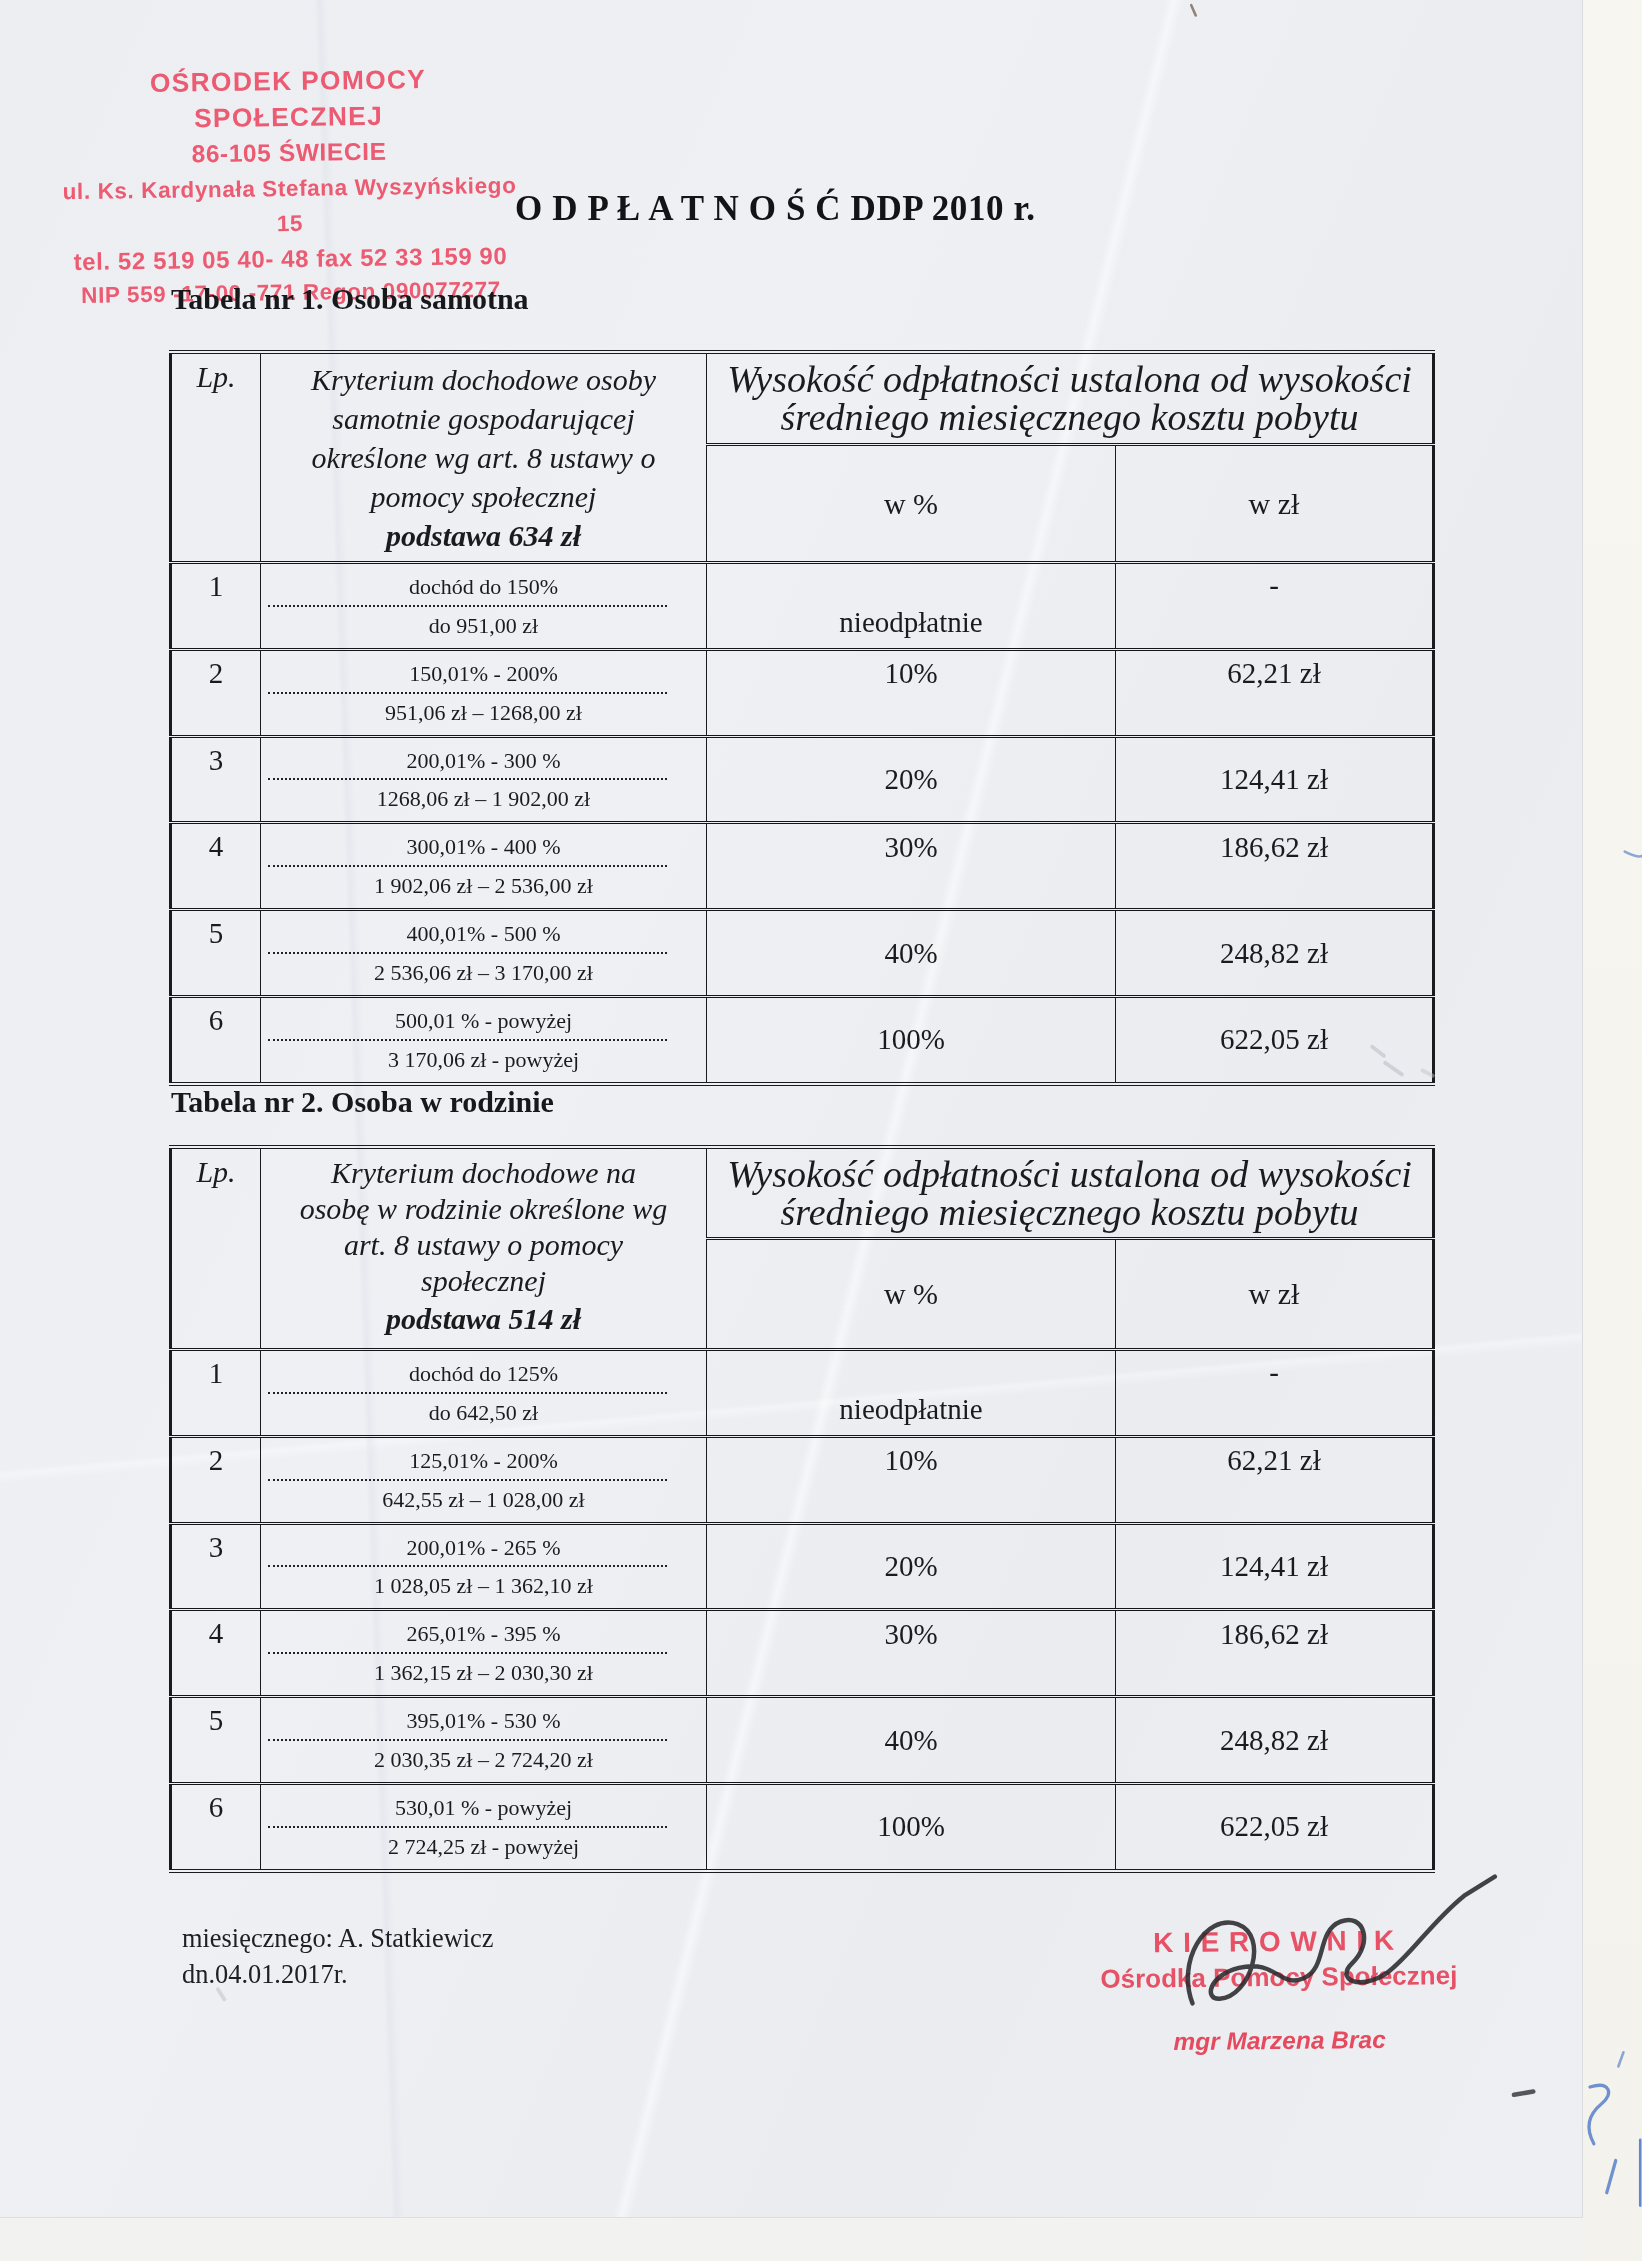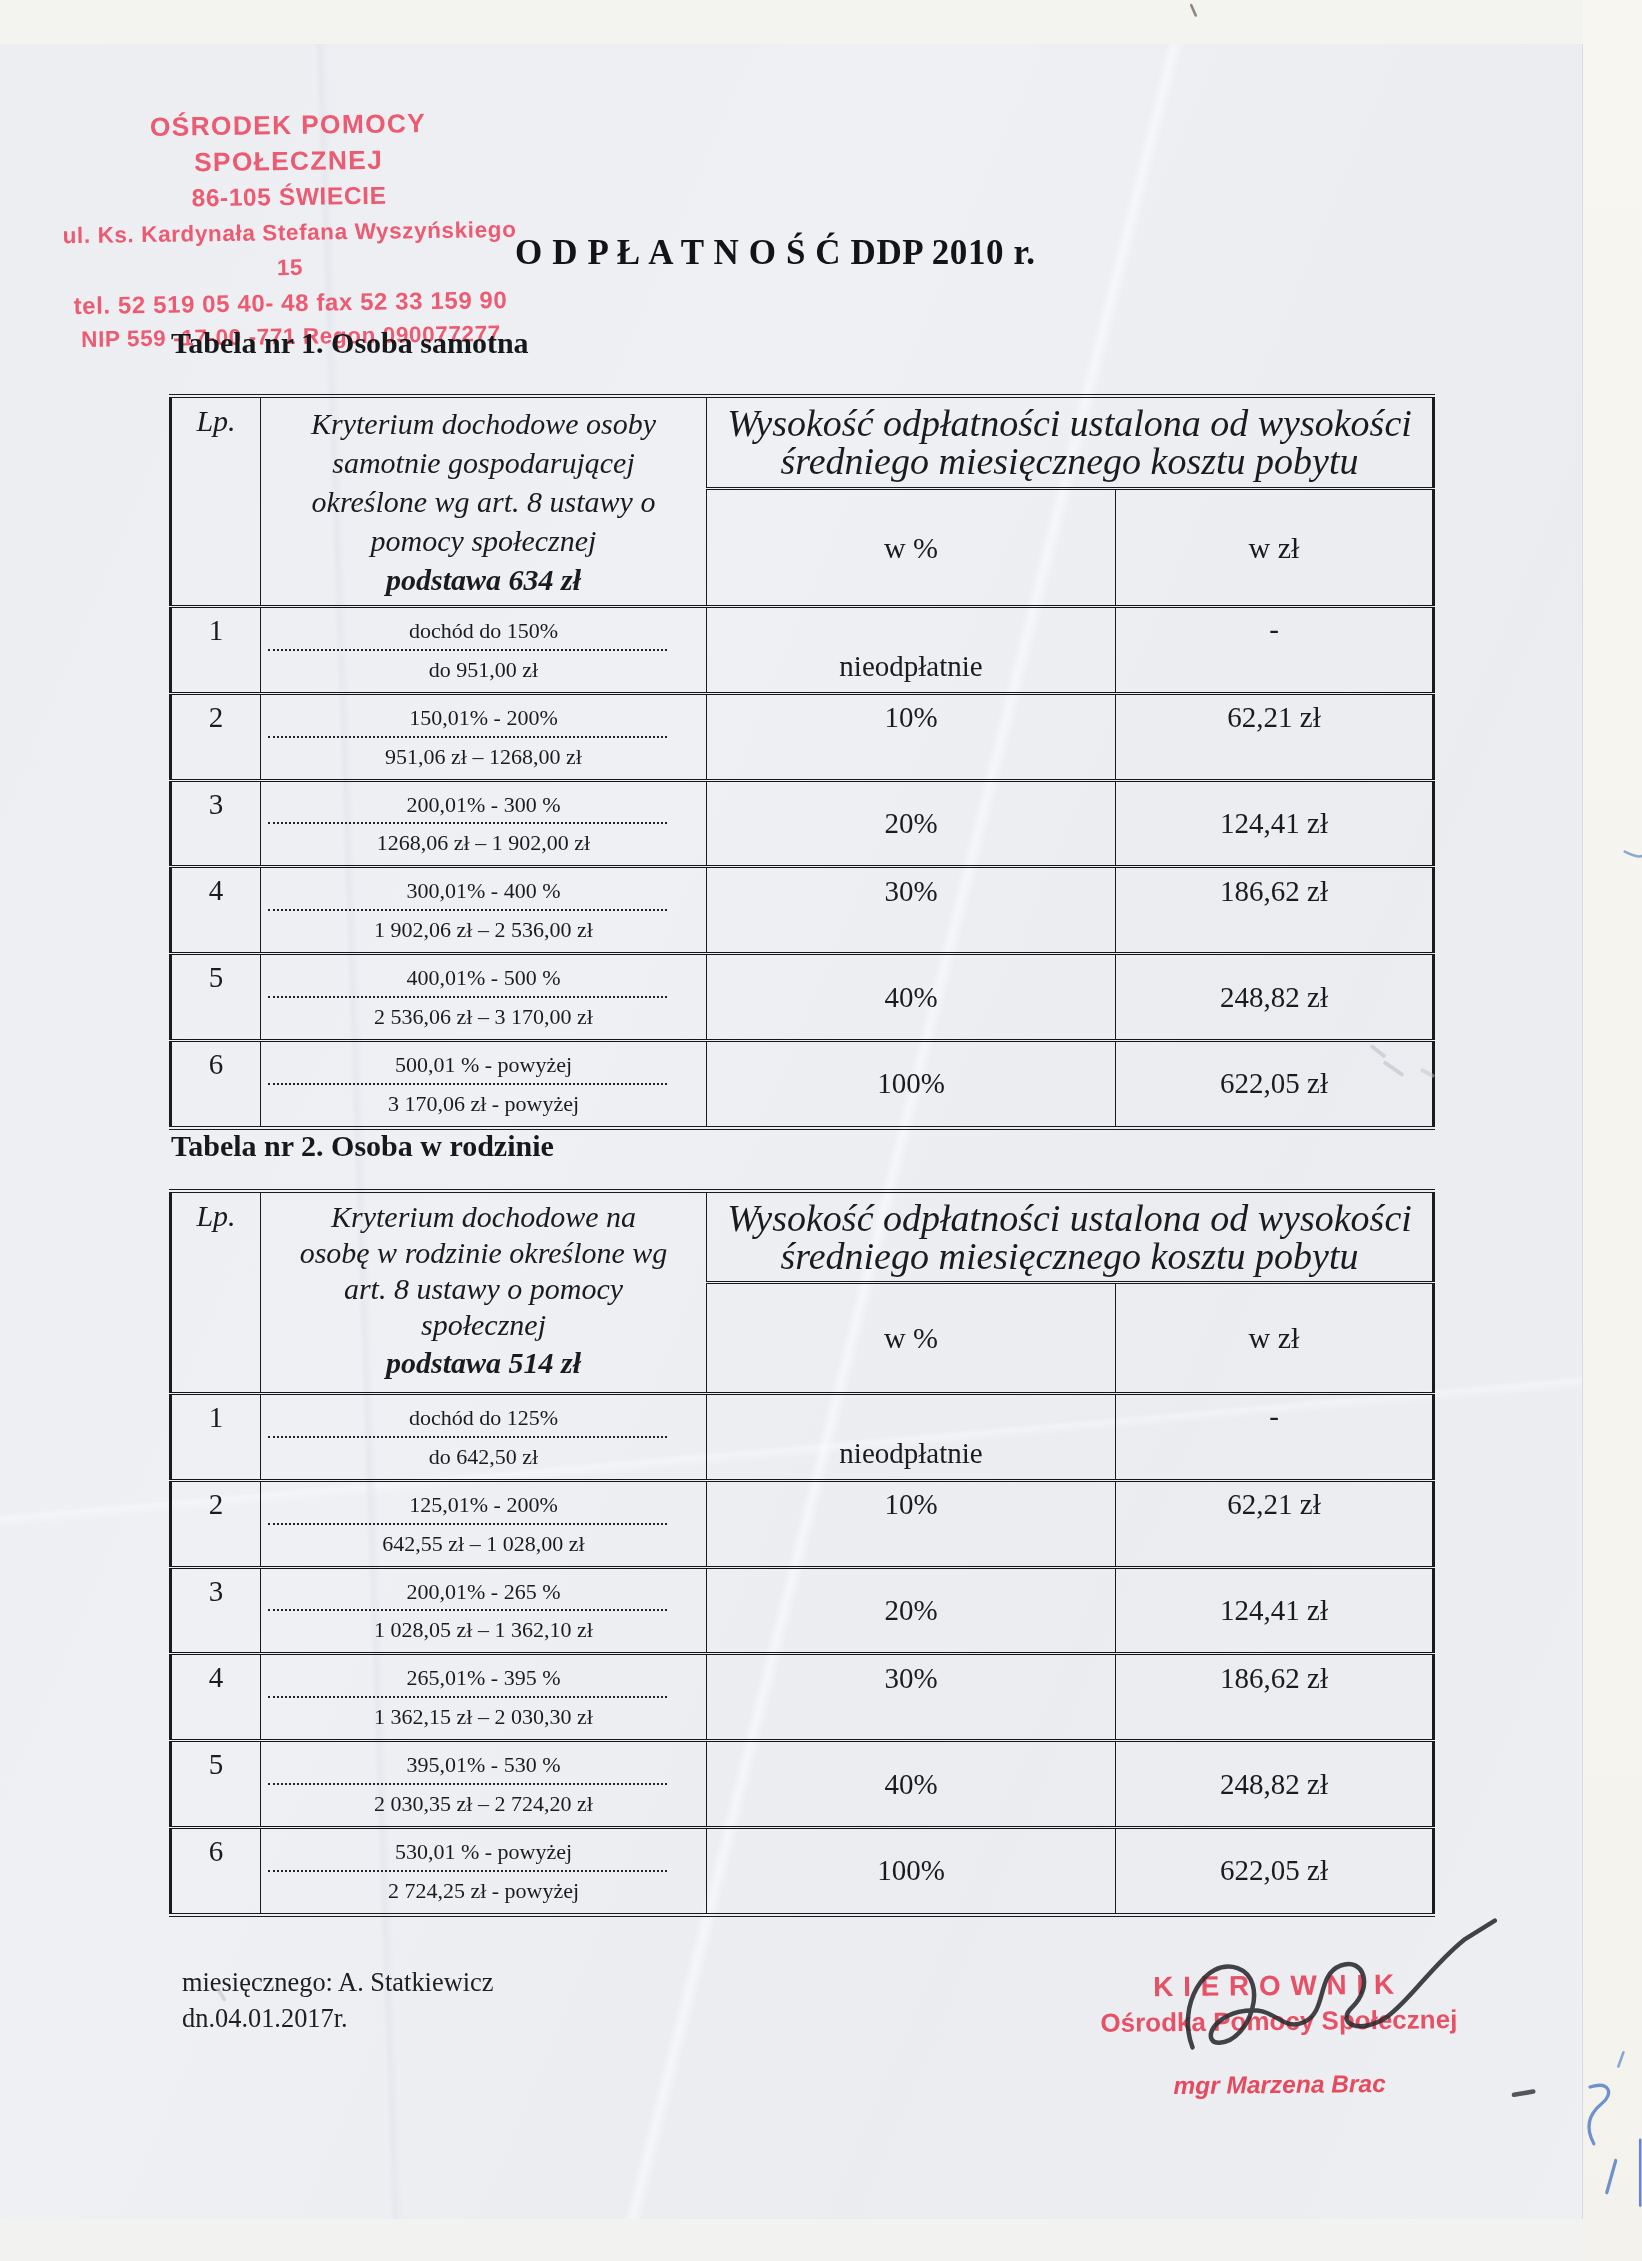--- a/index.html
+++ b/index.html
@@ -6,21 +6,21 @@
   body{
     width:1643px;height:2261px;position:relative;overflow:hidden;
     background:#f3f3f0;
     font-family:"Liberation Serif","DejaVu Serif",serif;
     color:#1b1b1d;
   }
   
   .page{
     position:absolute;left:0;top:0;width:1582px;height:2217px;
     background:linear-gradient(113deg,#eceef2 0%,#eef0f4 38%,#eaecf0 70%,#edeff3 100%);
-    border-right:1.3px solid #d8dbe0;border-bottom:1.3px solid #dcdee2;margin-top:44px;
+    border-right:1.3px solid #d8dbe0;border-bottom:1.3px solid #dcdee2;
   }
   .page::before{content:"";position:absolute;inset:0;pointer-events:none;
     background:
       linear-gradient(104deg,transparent 54.6%,rgba(255,255,255,.5) 55%,transparent 55.5%),
       linear-gradient(88deg,transparent 23.6%,rgba(213,217,225,.30) 23.9%,transparent 24.4%),
       linear-gradient(175deg,transparent 62.4%,rgba(255,255,255,.35) 62.6%,transparent 63%);
   }
   .right-strip{
     position:absolute;left:1583px;top:0;width:60px;height:2261px;
     background:linear-gradient(180deg,#f8f6f1 0%,#f6f4ee 60%,#f4f2ec 100%);

